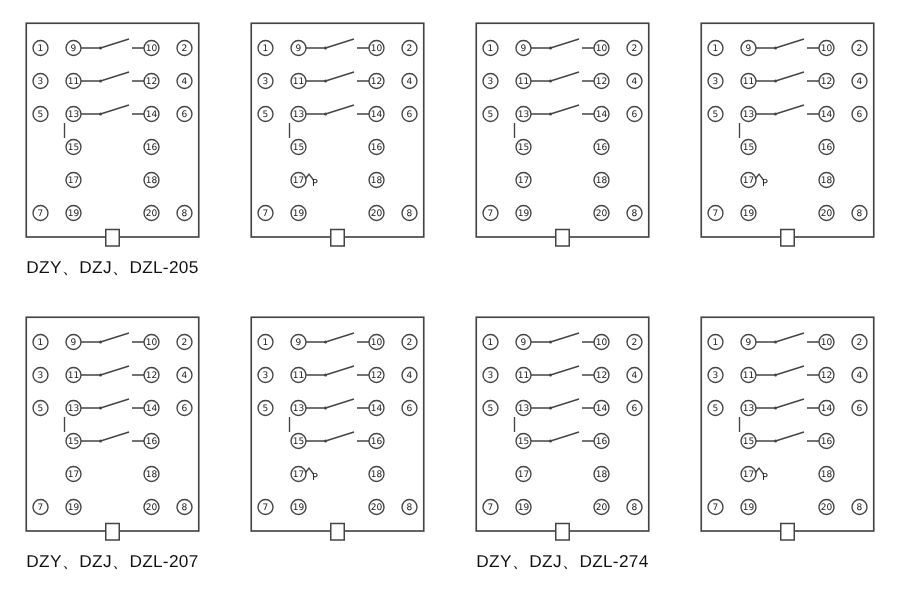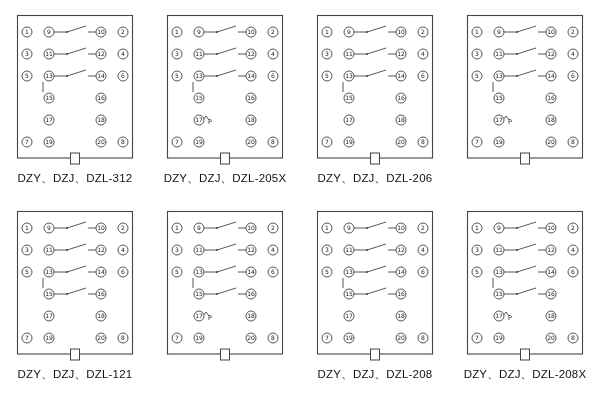--- a/index.html
+++ b/index.html
@@ -71,21 +71,21 @@
         <text x="85" y="108.2" font-size="6" text-anchor="middle">18</text>
         <circle cx="11" cy="128" r="5" fill="#fff" stroke="#444444" stroke-width="0.9"></circle>
         <text x="11" y="130.2" font-size="6" text-anchor="middle">7</text>
         <circle cx="33" cy="128" r="5" fill="#fff" stroke="#444444" stroke-width="0.9"></circle>
         <text x="33" y="130.2" font-size="6" text-anchor="middle">19</text>
         <circle cx="85" cy="128" r="5" fill="#fff" stroke="#444444" stroke-width="0.9"></circle>
         <text x="85" y="130.2" font-size="6" text-anchor="middle">20</text>
         <circle cx="107" cy="128" r="5" fill="#fff" stroke="#444444" stroke-width="0.9"></circle>
         <text x="107" y="130.2" font-size="6" text-anchor="middle">8</text>
       </svg>
-      <div class="caption">DZY、DZJ、DZL-312</div>
+      <div class="caption">DZY、DZJ、DZL-205</div>
     </div>
     <div class="panel">
       <svg viewBox="0 0 118 152" width="118" height="152">
         <rect x="1.5" y="1.5" width="115" height="142.5" fill="#fff" stroke="#444444" stroke-width="1.1"></rect>
         <rect x="54.5" y="139" width="9" height="11" fill="#fff" stroke="#444444" stroke-width="1"></rect>
         <path d="M38 18 H51 M51 18 L70 12 M72 18 H80" fill="none" stroke="#444444" stroke-width="0.9"></path>
         <circle cx="51" cy="18" r="1" fill="#444444"></circle>
         <path d="M38 40 H51 M51 40 L70 34 M72 40 H80" fill="none" stroke="#444444" stroke-width="0.9"></path>
         <circle cx="51" cy="40" r="1" fill="#444444"></circle>
         <path d="M38 62 H51 M51 62 L70 56 M72 62 H80" fill="none" stroke="#444444" stroke-width="0.9"></path>
@@ -127,75 +127,73 @@
         <text x="85" y="108.2" font-size="6" text-anchor="middle">18</text>
         <circle cx="11" cy="128" r="5" fill="#fff" stroke="#444444" stroke-width="0.9"></circle>
         <text x="11" y="130.2" font-size="6" text-anchor="middle">7</text>
         <circle cx="33" cy="128" r="5" fill="#fff" stroke="#444444" stroke-width="0.9"></circle>
         <text x="33" y="130.2" font-size="6" text-anchor="middle">19</text>
         <circle cx="85" cy="128" r="5" fill="#fff" stroke="#444444" stroke-width="0.9"></circle>
         <text x="85" y="130.2" font-size="6" text-anchor="middle">20</text>
         <circle cx="107" cy="128" r="5" fill="#fff" stroke="#444444" stroke-width="0.9"></circle>
         <text x="107" y="130.2" font-size="6" text-anchor="middle">8</text>
       </svg>
-      <div class="caption">DZY、DZJ、DZL-205X</div>
-    </div>
-    <div class="panel">
-      <svg viewBox="0 0 118 152" width="118" height="152">
-        <rect x="1.5" y="1.5" width="115" height="142.5" fill="#fff" stroke="#444444" stroke-width="1.1"></rect>
-        <rect x="54.5" y="139" width="9" height="11" fill="#fff" stroke="#444444" stroke-width="1"></rect>
-        <path d="M38 18 H51 M51 18 L70 12 M72 18 H80" fill="none" stroke="#444444" stroke-width="0.9"></path>
-        <circle cx="51" cy="18" r="1" fill="#444444"></circle>
-        <path d="M38 40 H51 M51 40 L70 34 M72 40 H80" fill="none" stroke="#444444" stroke-width="0.9"></path>
-        <circle cx="51" cy="40" r="1" fill="#444444"></circle>
-        <path d="M38 62 H51 M51 62 L70 56 M72 62 H80" fill="none" stroke="#444444" stroke-width="0.9"></path>
-        <circle cx="51" cy="62" r="1" fill="#444444"></circle>
-        <path d="M27 68 V 78" fill="none" stroke="#444444" stroke-width="0.9"></path>
-        <circle cx="11" cy="18" r="5" fill="#fff" stroke="#444444" stroke-width="0.9"></circle>
-        <text x="11" y="20.2" font-size="6" text-anchor="middle">1</text>
-        <circle cx="33" cy="18" r="5" fill="#fff" stroke="#444444" stroke-width="0.9"></circle>
-        <text x="33" y="20.2" font-size="6" text-anchor="middle">9</text>
-        <circle cx="85" cy="18" r="5" fill="#fff" stroke="#444444" stroke-width="0.9"></circle>
-        <text x="85" y="20.2" font-size="6" text-anchor="middle">10</text>
-        <circle cx="107" cy="18" r="5" fill="#fff" stroke="#444444" stroke-width="0.9"></circle>
-        <text x="107" y="20.2" font-size="6" text-anchor="middle">2</text>
-        <circle cx="11" cy="40" r="5" fill="#fff" stroke="#444444" stroke-width="0.9"></circle>
-        <text x="11" y="42.2" font-size="6" text-anchor="middle">3</text>
-        <circle cx="33" cy="40" r="5" fill="#fff" stroke="#444444" stroke-width="0.9"></circle>
-        <text x="33" y="42.2" font-size="6" text-anchor="middle">11</text>
-        <circle cx="85" cy="40" r="5" fill="#fff" stroke="#444444" stroke-width="0.9"></circle>
-        <text x="85" y="42.2" font-size="6" text-anchor="middle">12</text>
-        <circle cx="107" cy="40" r="5" fill="#fff" stroke="#444444" stroke-width="0.9"></circle>
-        <text x="107" y="42.2" font-size="6" text-anchor="middle">4</text>
-        <circle cx="11" cy="62" r="5" fill="#fff" stroke="#444444" stroke-width="0.9"></circle>
-        <text x="11" y="64.2" font-size="6" text-anchor="middle">5</text>
-        <circle cx="33" cy="62" r="5" fill="#fff" stroke="#444444" stroke-width="0.9"></circle>
-        <text x="33" y="64.2" font-size="6" text-anchor="middle">13</text>
-        <circle cx="85" cy="62" r="5" fill="#fff" stroke="#444444" stroke-width="0.9"></circle>
-        <text x="85" y="64.2" font-size="6" text-anchor="middle">14</text>
-        <circle cx="107" cy="62" r="5" fill="#fff" stroke="#444444" stroke-width="0.9"></circle>
-        <text x="107" y="64.2" font-size="6" text-anchor="middle">6</text>
-        <circle cx="33" cy="84" r="5" fill="#fff" stroke="#444444" stroke-width="0.9"></circle>
-        <text x="33" y="86.2" font-size="6" text-anchor="middle">15</text>
-        <circle cx="85" cy="84" r="5" fill="#fff" stroke="#444444" stroke-width="0.9"></circle>
-        <text x="85" y="86.2" font-size="6" text-anchor="middle">16</text>
-        <circle cx="33" cy="106" r="5" fill="#fff" stroke="#444444" stroke-width="0.9"></circle>
-        <text x="33" y="108.2" font-size="6" text-anchor="middle">17</text>
-        <circle cx="85" cy="106" r="5" fill="#fff" stroke="#444444" stroke-width="0.9"></circle>
-        <text x="85" y="108.2" font-size="6" text-anchor="middle">18</text>
-        <circle cx="11" cy="128" r="5" fill="#fff" stroke="#444444" stroke-width="0.9"></circle>
-        <text x="11" y="130.2" font-size="6" text-anchor="middle">7</text>
-        <circle cx="33" cy="128" r="5" fill="#fff" stroke="#444444" stroke-width="0.9"></circle>
-        <text x="33" y="130.2" font-size="6" text-anchor="middle">19</text>
-        <circle cx="85" cy="128" r="5" fill="#fff" stroke="#444444" stroke-width="0.9"></circle>
-        <text x="85" y="130.2" font-size="6" text-anchor="middle">20</text>
-        <circle cx="107" cy="128" r="5" fill="#fff" stroke="#444444" stroke-width="0.9"></circle>
-        <text x="107" y="130.2" font-size="6" text-anchor="middle">8</text>
-      </svg>
-      <div class="caption">DZY、DZJ、DZL-206</div>
+    </div>
+    <div class="panel">
+      <svg viewBox="0 0 118 152" width="118" height="152">
+        <rect x="1.5" y="1.5" width="115" height="142.5" fill="#fff" stroke="#444444" stroke-width="1.1"></rect>
+        <rect x="54.5" y="139" width="9" height="11" fill="#fff" stroke="#444444" stroke-width="1"></rect>
+        <path d="M38 18 H51 M51 18 L70 12 M72 18 H80" fill="none" stroke="#444444" stroke-width="0.9"></path>
+        <circle cx="51" cy="18" r="1" fill="#444444"></circle>
+        <path d="M38 40 H51 M51 40 L70 34 M72 40 H80" fill="none" stroke="#444444" stroke-width="0.9"></path>
+        <circle cx="51" cy="40" r="1" fill="#444444"></circle>
+        <path d="M38 62 H51 M51 62 L70 56 M72 62 H80" fill="none" stroke="#444444" stroke-width="0.9"></path>
+        <circle cx="51" cy="62" r="1" fill="#444444"></circle>
+        <path d="M27 68 V 78" fill="none" stroke="#444444" stroke-width="0.9"></path>
+        <circle cx="11" cy="18" r="5" fill="#fff" stroke="#444444" stroke-width="0.9"></circle>
+        <text x="11" y="20.2" font-size="6" text-anchor="middle">1</text>
+        <circle cx="33" cy="18" r="5" fill="#fff" stroke="#444444" stroke-width="0.9"></circle>
+        <text x="33" y="20.2" font-size="6" text-anchor="middle">9</text>
+        <circle cx="85" cy="18" r="5" fill="#fff" stroke="#444444" stroke-width="0.9"></circle>
+        <text x="85" y="20.2" font-size="6" text-anchor="middle">10</text>
+        <circle cx="107" cy="18" r="5" fill="#fff" stroke="#444444" stroke-width="0.9"></circle>
+        <text x="107" y="20.2" font-size="6" text-anchor="middle">2</text>
+        <circle cx="11" cy="40" r="5" fill="#fff" stroke="#444444" stroke-width="0.9"></circle>
+        <text x="11" y="42.2" font-size="6" text-anchor="middle">3</text>
+        <circle cx="33" cy="40" r="5" fill="#fff" stroke="#444444" stroke-width="0.9"></circle>
+        <text x="33" y="42.2" font-size="6" text-anchor="middle">11</text>
+        <circle cx="85" cy="40" r="5" fill="#fff" stroke="#444444" stroke-width="0.9"></circle>
+        <text x="85" y="42.2" font-size="6" text-anchor="middle">12</text>
+        <circle cx="107" cy="40" r="5" fill="#fff" stroke="#444444" stroke-width="0.9"></circle>
+        <text x="107" y="42.2" font-size="6" text-anchor="middle">4</text>
+        <circle cx="11" cy="62" r="5" fill="#fff" stroke="#444444" stroke-width="0.9"></circle>
+        <text x="11" y="64.2" font-size="6" text-anchor="middle">5</text>
+        <circle cx="33" cy="62" r="5" fill="#fff" stroke="#444444" stroke-width="0.9"></circle>
+        <text x="33" y="64.2" font-size="6" text-anchor="middle">13</text>
+        <circle cx="85" cy="62" r="5" fill="#fff" stroke="#444444" stroke-width="0.9"></circle>
+        <text x="85" y="64.2" font-size="6" text-anchor="middle">14</text>
+        <circle cx="107" cy="62" r="5" fill="#fff" stroke="#444444" stroke-width="0.9"></circle>
+        <text x="107" y="64.2" font-size="6" text-anchor="middle">6</text>
+        <circle cx="33" cy="84" r="5" fill="#fff" stroke="#444444" stroke-width="0.9"></circle>
+        <text x="33" y="86.2" font-size="6" text-anchor="middle">15</text>
+        <circle cx="85" cy="84" r="5" fill="#fff" stroke="#444444" stroke-width="0.9"></circle>
+        <text x="85" y="86.2" font-size="6" text-anchor="middle">16</text>
+        <circle cx="33" cy="106" r="5" fill="#fff" stroke="#444444" stroke-width="0.9"></circle>
+        <text x="33" y="108.2" font-size="6" text-anchor="middle">17</text>
+        <circle cx="85" cy="106" r="5" fill="#fff" stroke="#444444" stroke-width="0.9"></circle>
+        <text x="85" y="108.2" font-size="6" text-anchor="middle">18</text>
+        <circle cx="11" cy="128" r="5" fill="#fff" stroke="#444444" stroke-width="0.9"></circle>
+        <text x="11" y="130.2" font-size="6" text-anchor="middle">7</text>
+        <circle cx="33" cy="128" r="5" fill="#fff" stroke="#444444" stroke-width="0.9"></circle>
+        <text x="33" y="130.2" font-size="6" text-anchor="middle">19</text>
+        <circle cx="85" cy="128" r="5" fill="#fff" stroke="#444444" stroke-width="0.9"></circle>
+        <text x="85" y="130.2" font-size="6" text-anchor="middle">20</text>
+        <circle cx="107" cy="128" r="5" fill="#fff" stroke="#444444" stroke-width="0.9"></circle>
+        <text x="107" y="130.2" font-size="6" text-anchor="middle">8</text>
+      </svg>
     </div>
     <div class="panel">
       <svg viewBox="0 0 118 152" width="118" height="152">
         <rect x="1.5" y="1.5" width="115" height="142.5" fill="#fff" stroke="#444444" stroke-width="1.1"></rect>
         <rect x="54.5" y="139" width="9" height="11" fill="#fff" stroke="#444444" stroke-width="1"></rect>
         <path d="M38 18 H51 M51 18 L70 12 M72 18 H80" fill="none" stroke="#444444" stroke-width="0.9"></path>
         <circle cx="51" cy="18" r="1" fill="#444444"></circle>
         <path d="M38 40 H51 M51 40 L70 34 M72 40 H80" fill="none" stroke="#444444" stroke-width="0.9"></path>
         <circle cx="51" cy="40" r="1" fill="#444444"></circle>
         <path d="M38 62 H51 M51 62 L70 56 M72 62 H80" fill="none" stroke="#444444" stroke-width="0.9"></path>
@@ -292,21 +290,21 @@
         <text x="85" y="108.2" font-size="6" text-anchor="middle">18</text>
         <circle cx="11" cy="128" r="5" fill="#fff" stroke="#444444" stroke-width="0.9"></circle>
         <text x="11" y="130.2" font-size="6" text-anchor="middle">7</text>
         <circle cx="33" cy="128" r="5" fill="#fff" stroke="#444444" stroke-width="0.9"></circle>
         <text x="33" y="130.2" font-size="6" text-anchor="middle">19</text>
         <circle cx="85" cy="128" r="5" fill="#fff" stroke="#444444" stroke-width="0.9"></circle>
         <text x="85" y="130.2" font-size="6" text-anchor="middle">20</text>
         <circle cx="107" cy="128" r="5" fill="#fff" stroke="#444444" stroke-width="0.9"></circle>
         <text x="107" y="130.2" font-size="6" text-anchor="middle">8</text>
       </svg>
-      <div class="caption">DZY、DZJ、DZL-121</div>
+      <div class="caption">DZY、DZJ、DZL-207</div>
     </div>
     <div class="panel">
       <svg viewBox="0 0 118 152" width="118" height="152">
         <rect x="1.5" y="1.5" width="115" height="142.5" fill="#fff" stroke="#444444" stroke-width="1.1"></rect>
         <rect x="54.5" y="139" width="9" height="11" fill="#fff" stroke="#444444" stroke-width="1"></rect>
         <path d="M38 18 H51 M51 18 L70 12 M72 18 H80" fill="none" stroke="#444444" stroke-width="0.9"></path>
         <circle cx="51" cy="18" r="1" fill="#444444"></circle>
         <path d="M38 40 H51 M51 40 L70 34 M72 40 H80" fill="none" stroke="#444444" stroke-width="0.9"></path>
         <circle cx="51" cy="40" r="1" fill="#444444"></circle>
         <path d="M38 62 H51 M51 62 L70 56 M72 62 H80" fill="none" stroke="#444444" stroke-width="0.9"></path>
@@ -405,21 +403,21 @@
         <text x="85" y="108.2" font-size="6" text-anchor="middle">18</text>
         <circle cx="11" cy="128" r="5" fill="#fff" stroke="#444444" stroke-width="0.9"></circle>
         <text x="11" y="130.2" font-size="6" text-anchor="middle">7</text>
         <circle cx="33" cy="128" r="5" fill="#fff" stroke="#444444" stroke-width="0.9"></circle>
         <text x="33" y="130.2" font-size="6" text-anchor="middle">19</text>
         <circle cx="85" cy="128" r="5" fill="#fff" stroke="#444444" stroke-width="0.9"></circle>
         <text x="85" y="130.2" font-size="6" text-anchor="middle">20</text>
         <circle cx="107" cy="128" r="5" fill="#fff" stroke="#444444" stroke-width="0.9"></circle>
         <text x="107" y="130.2" font-size="6" text-anchor="middle">8</text>
       </svg>
-      <div class="caption">DZY、DZJ、DZL-208</div>
+      <div class="caption">DZY、DZJ、DZL-274</div>
     </div>
     <div class="panel">
       <svg viewBox="0 0 118 152" width="118" height="152">
         <rect x="1.5" y="1.5" width="115" height="142.5" fill="#fff" stroke="#444444" stroke-width="1.1"></rect>
         <rect x="54.5" y="139" width="9" height="11" fill="#fff" stroke="#444444" stroke-width="1"></rect>
         <path d="M38 18 H51 M51 18 L70 12 M72 18 H80" fill="none" stroke="#444444" stroke-width="0.9"></path>
         <circle cx="51" cy="18" r="1" fill="#444444"></circle>
         <path d="M38 40 H51 M51 40 L70 34 M72 40 H80" fill="none" stroke="#444444" stroke-width="0.9"></path>
         <circle cx="51" cy="40" r="1" fill="#444444"></circle>
         <path d="M38 62 H51 M51 62 L70 56 M72 62 H80" fill="none" stroke="#444444" stroke-width="0.9"></path>
@@ -463,15 +461,14 @@
         <text x="85" y="108.2" font-size="6" text-anchor="middle">18</text>
         <circle cx="11" cy="128" r="5" fill="#fff" stroke="#444444" stroke-width="0.9"></circle>
         <text x="11" y="130.2" font-size="6" text-anchor="middle">7</text>
         <circle cx="33" cy="128" r="5" fill="#fff" stroke="#444444" stroke-width="0.9"></circle>
         <text x="33" y="130.2" font-size="6" text-anchor="middle">19</text>
         <circle cx="85" cy="128" r="5" fill="#fff" stroke="#444444" stroke-width="0.9"></circle>
         <text x="85" y="130.2" font-size="6" text-anchor="middle">20</text>
         <circle cx="107" cy="128" r="5" fill="#fff" stroke="#444444" stroke-width="0.9"></circle>
         <text x="107" y="130.2" font-size="6" text-anchor="middle">8</text>
       </svg>
-      <div class="caption">DZY、DZJ、DZL-208X</div>
     </div>
   </div>
 
 </body></html>

